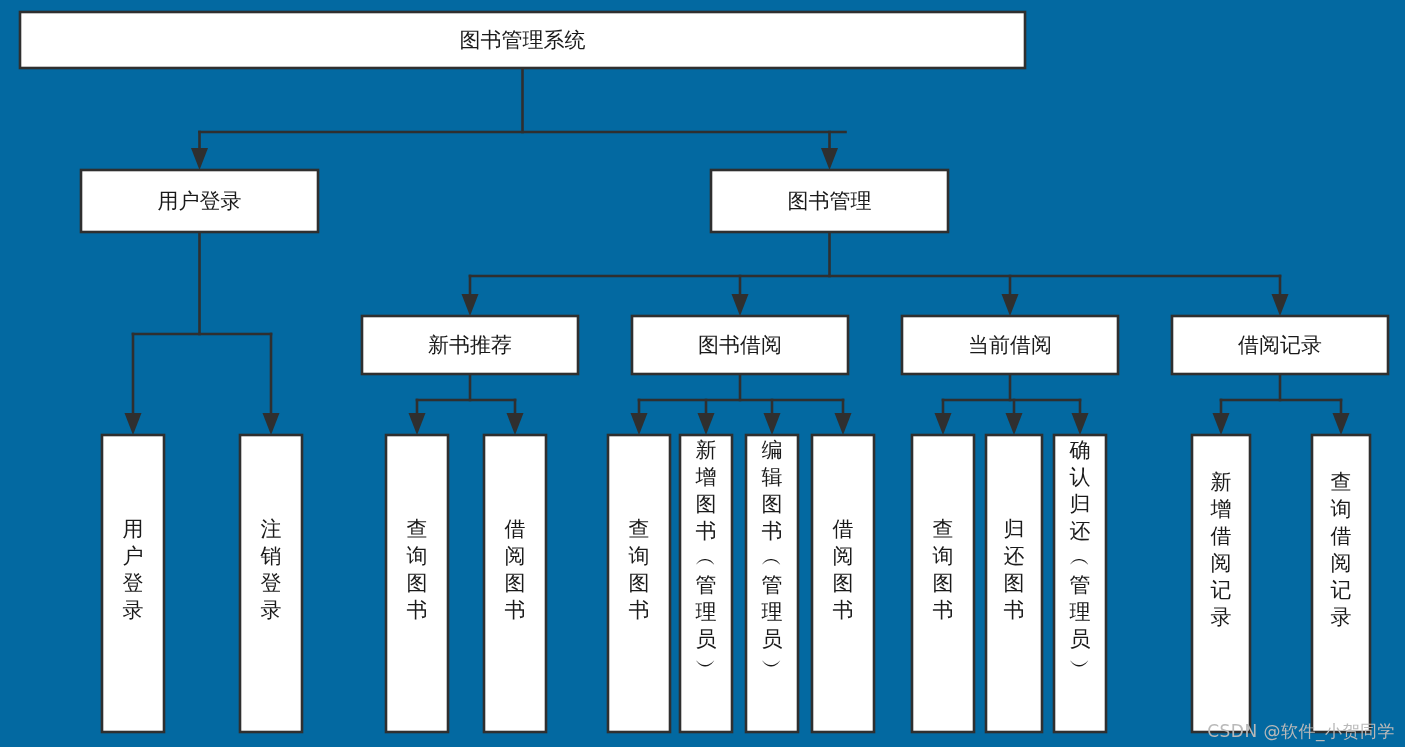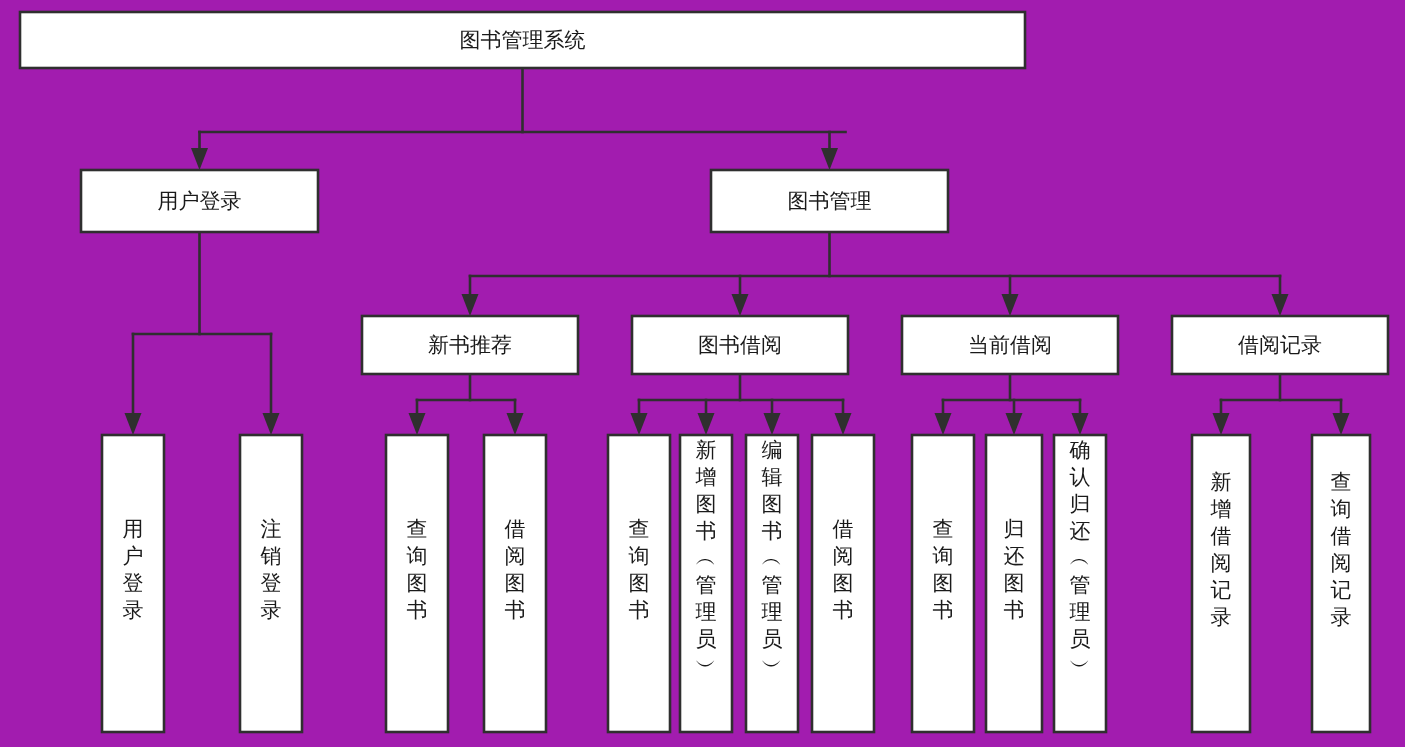--- a/index.html
+++ b/index.html
@@ -10,21 +10,21 @@
   body {
     width: 1405px;
     height: 747px;
     font-family: "DejaVu Sans", "Liberation Sans", sans-serif;
     overflow: hidden;
   }
   #diagram-root {
     position: relative;
     width: 1405px;
     height: 747px;
-    background: #a21caf;
+    background: #0369a1;
   }
   svg#flow-svg {
     position: absolute;
     left: 0;
     top: 0;
     width: 1405px;
     height: 747px;
     display: block;
   }
   .node-box {
@@ -236,13 +236,14 @@
           <text class="node-label-v" x="1221" y="488.5"><tspan x="1221" dy="0">新</tspan><tspan x="1221" dy="27">增</tspan><tspan x="1221" dy="27">借</tspan><tspan x="1221" dy="27">阅</tspan><tspan x="1221" dy="27">记</tspan><tspan x="1221" dy="27">录</tspan></text>
         </g>
         <g>
           <rect class="node-box" x="1312" y="435" width="58" height="297"></rect>
           <text class="node-label-v" x="1341" y="488.5"><tspan x="1341" dy="0">查</tspan><tspan x="1341" dy="27">询</tspan><tspan x="1341" dy="27">借</tspan><tspan x="1341" dy="27">阅</tspan><tspan x="1341" dy="27">记</tspan><tspan x="1341" dy="27">录</tspan></text>
         </g>
       </g>
 
   </svg>
 
+  <div class="watermark">CSDN @软件_小贺同学</div>
 </div>
 
 </body></html>

